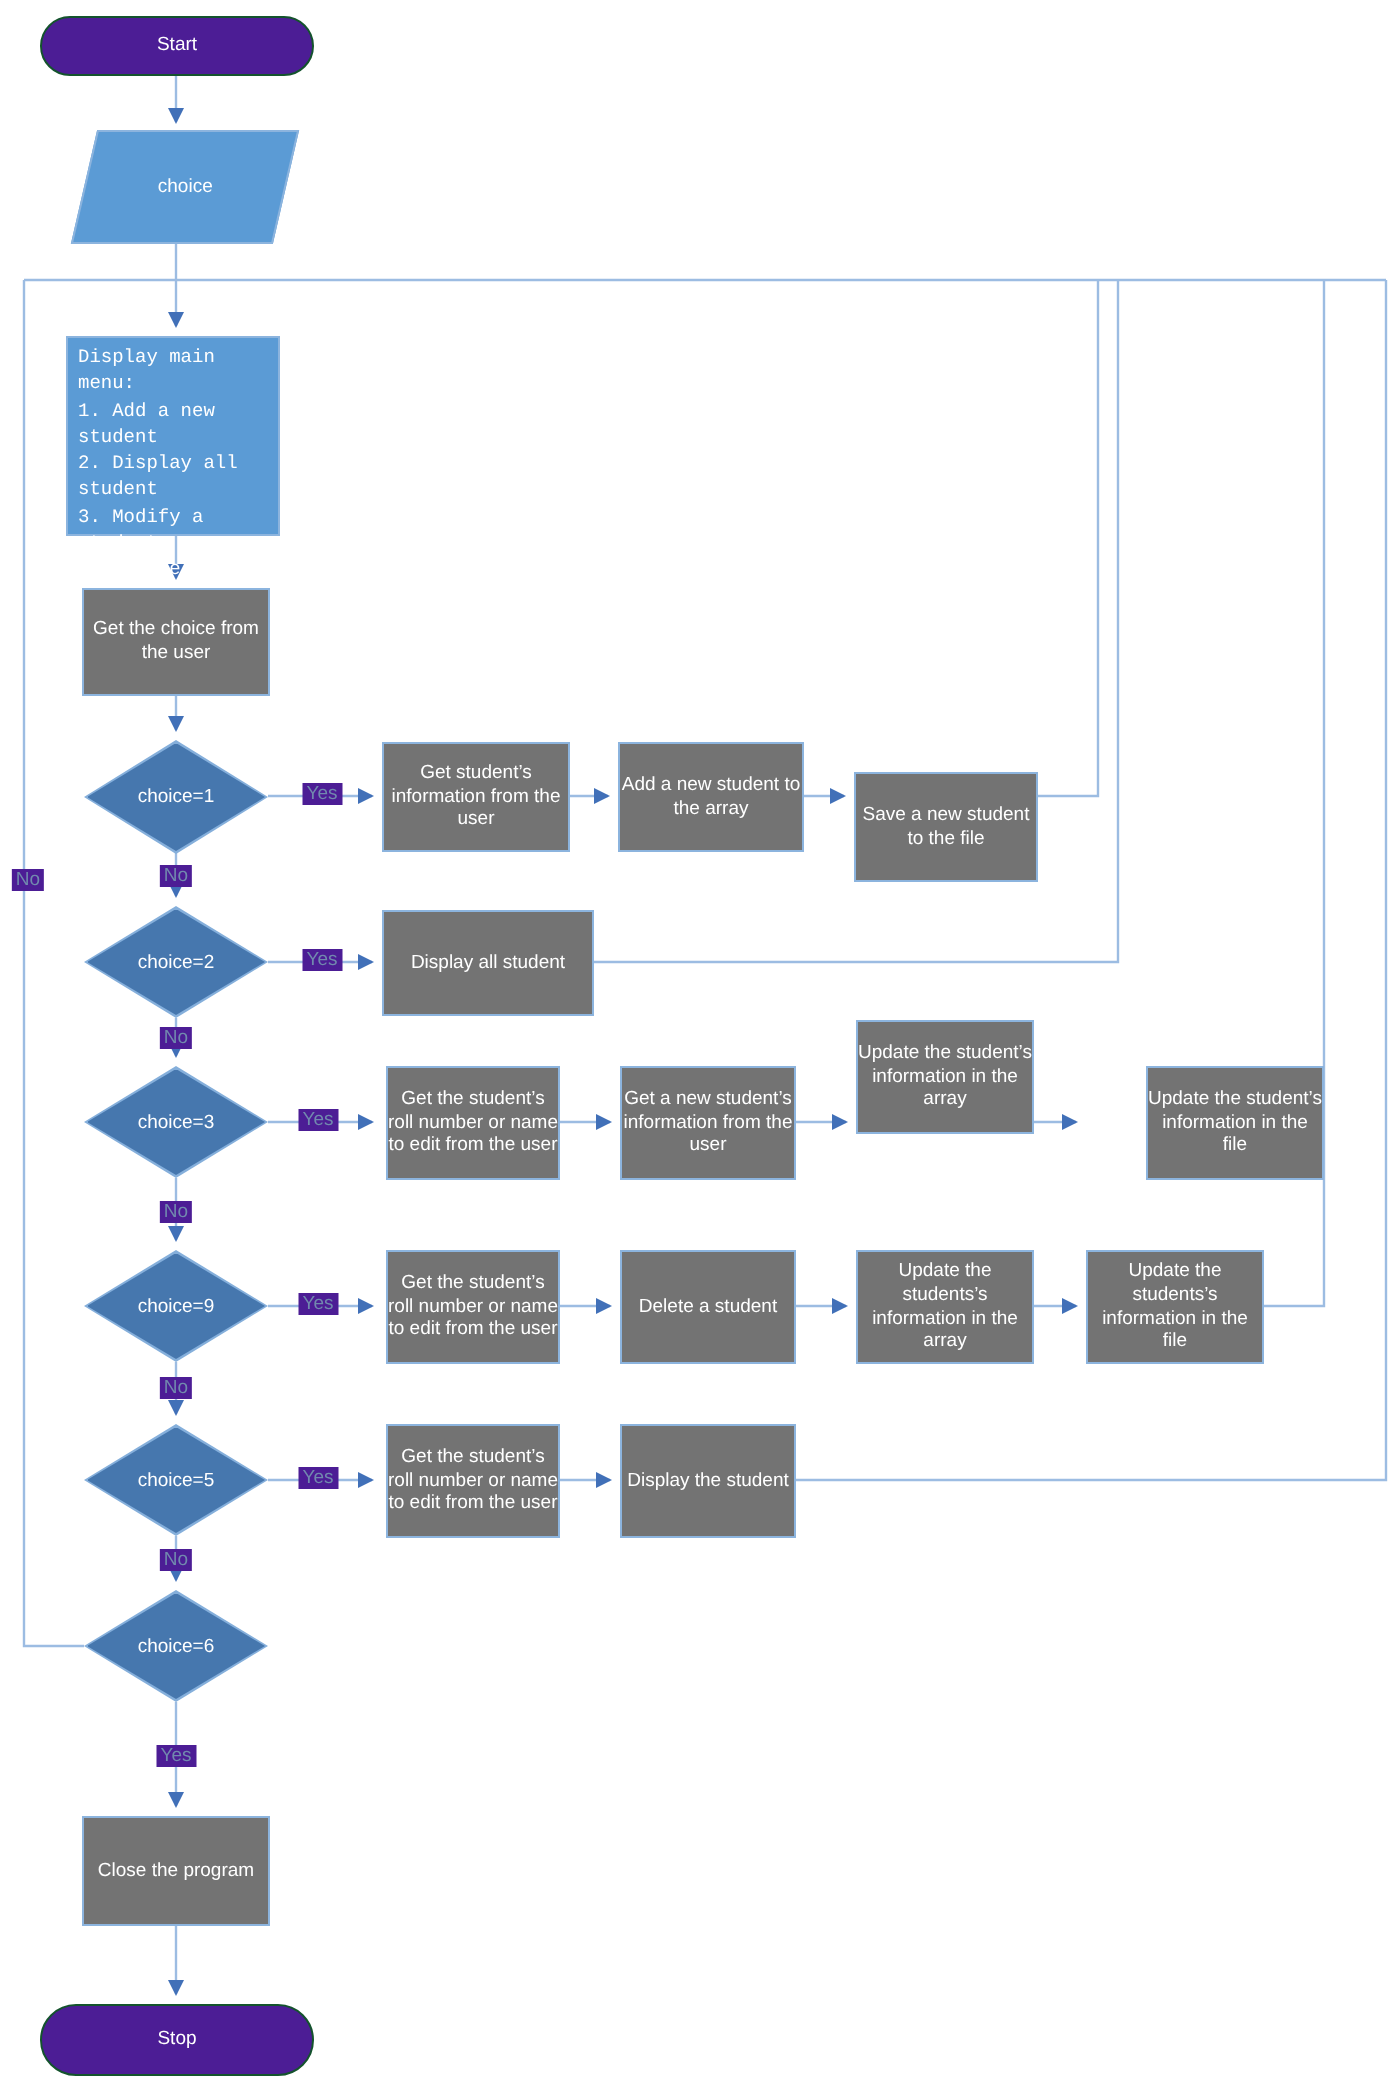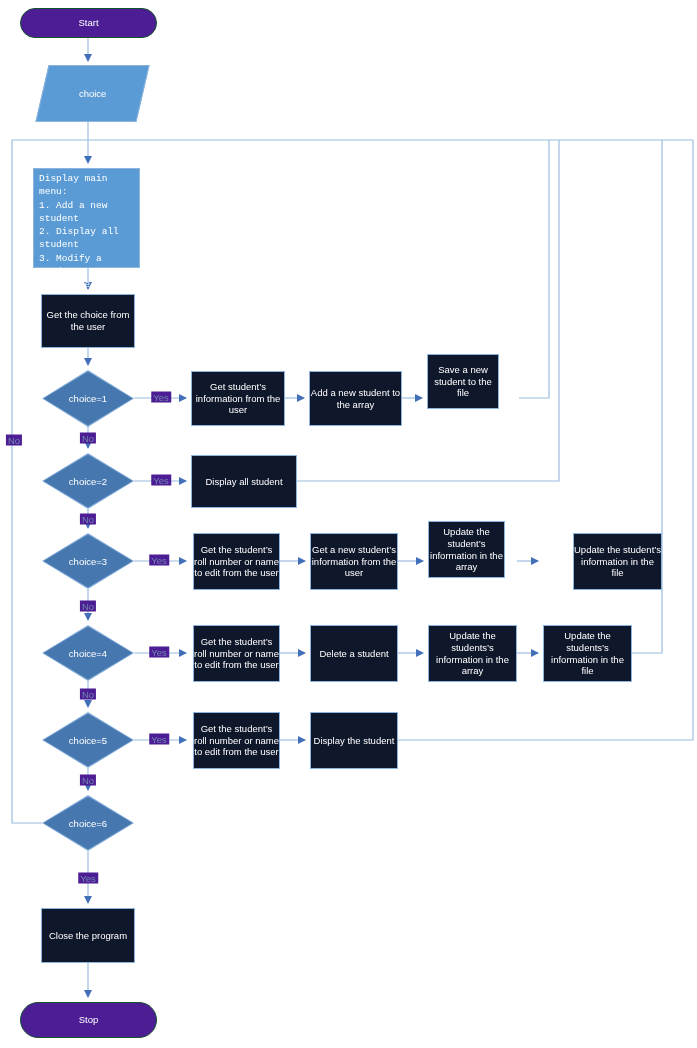--- a/index.html
+++ b/index.html
@@ -7,21 +7,21 @@
     position:relative; width:697px; height:1048px; background:#ffffff;
     font-family:"Liberation Sans", sans-serif; overflow:hidden;
   }
   #connectors { position:absolute; left:0; top:0; z-index:0; }
 
   .node {
     position:absolute; box-sizing:border-box; z-index:1;
     display:flex; align-items:center; justify-content:center;
     text-align:center; color:#ffffff; font-size:9.5px; line-height:1.25;
   }
-  .rect    { background:#0f172a; border:1px solid #8CB4DE; }
+  .rect    { background:#737373; border:1px solid #8CB4DE; }
   .stadium { background:#4c1d95; border:1px solid #14532d; border-radius:18px; }
   .para    { background:#5B9BD5; border:1px solid #8CB4DE; transform:skewX(-13deg); }
   .para .unskew { transform:skewX(13deg); display:block; }
   .menu-box {
     background:#5B9BD5; border:1px solid #8CB4DE;
     justify-content:flex-start; align-items:flex-start; text-align:left;
     white-space:pre-line; padding:3px 5px; line-height:1.4;font-family:Liberation Mono, monospace;
   }
   .diamond {
     position:absolute; z-index:1;
@@ -101,38 +101,38 @@
   <div class="diamond" style="left:42px;top:370px;width:92px;height:57px">
     <div class="diamond-core">choice=1</div>
   </div>
   <div class="diamond" style="left:42px;top:453px;width:92px;height:56px">
     <div class="diamond-core">choice=2</div>
   </div>
   <div class="diamond" style="left:42px;top:533px;width:92px;height:56px">
     <div class="diamond-core">choice=3</div>
   </div>
   <div class="diamond" style="left:42px;top:625px;width:92px;height:56px">
-    <div class="diamond-core">choice=4</div>
+    <div class="diamond-core">choice=9</div>
   </div>
   <div class="diamond" style="left:42px;top:712px;width:92px;height:56px">
     <div class="diamond-core">choice=5</div>
   </div>
   <div class="diamond" style="left:42px;top:795px;width:92px;height:56px">
     <div class="diamond-core">choice=6</div>
   </div>
 
   <div class="node rect" style="left:191px;top:371px;width:94px;height:55px">Get student’s information from the user</div>
   <div class="node rect" style="left:309px;top:371px;width:93px;height:55px">Add a new student to the array</div>
-  <div class="node rect" style="left:427px;top:354px;width:72px;height:55px">Save a new student to the file</div>
+  <div class="node rect" style="left:427px;top:386px;width:92px;height:55px">Save a new student to the file</div>
 
   <div class="node rect" style="left:191px;top:455px;width:106px;height:53px">Display all student</div>
 
   <div class="node rect" style="left:193px;top:533px;width:87px;height:57px">Get the student’s roll number or name to edit from the user</div>
   <div class="node rect" style="left:310px;top:533px;width:88px;height:57px">Get a new student’s information from the user</div>
-  <div class="node rect" style="left:428px;top:521px;width:77px;height:57px">Update the student’s information in the array</div>
+  <div class="node rect" style="left:428px;top:510px;width:89px;height:57px">Update the student’s information in the array</div>
   <div class="node rect" style="left:573px;top:533px;width:89px;height:57px">Update the student’s information in the file</div>
 
   <div class="node rect" style="left:193px;top:625px;width:87px;height:57px">Get the student’s roll number or name to edit from the user</div>
   <div class="node rect" style="left:310px;top:625px;width:88px;height:57px">Delete a student</div>
   <div class="node rect" style="left:428px;top:625px;width:89px;height:57px">Update the students’s information in the array</div>
   <div class="node rect" style="left:543px;top:625px;width:89px;height:57px">Update the students’s information in the file</div>
 
   <div class="node rect" style="left:193px;top:712px;width:87px;height:57px">Get the student’s roll number or name to edit from the user</div>
   <div class="node rect" style="left:310px;top:712px;width:88px;height:57px">Display the student</div>
 

